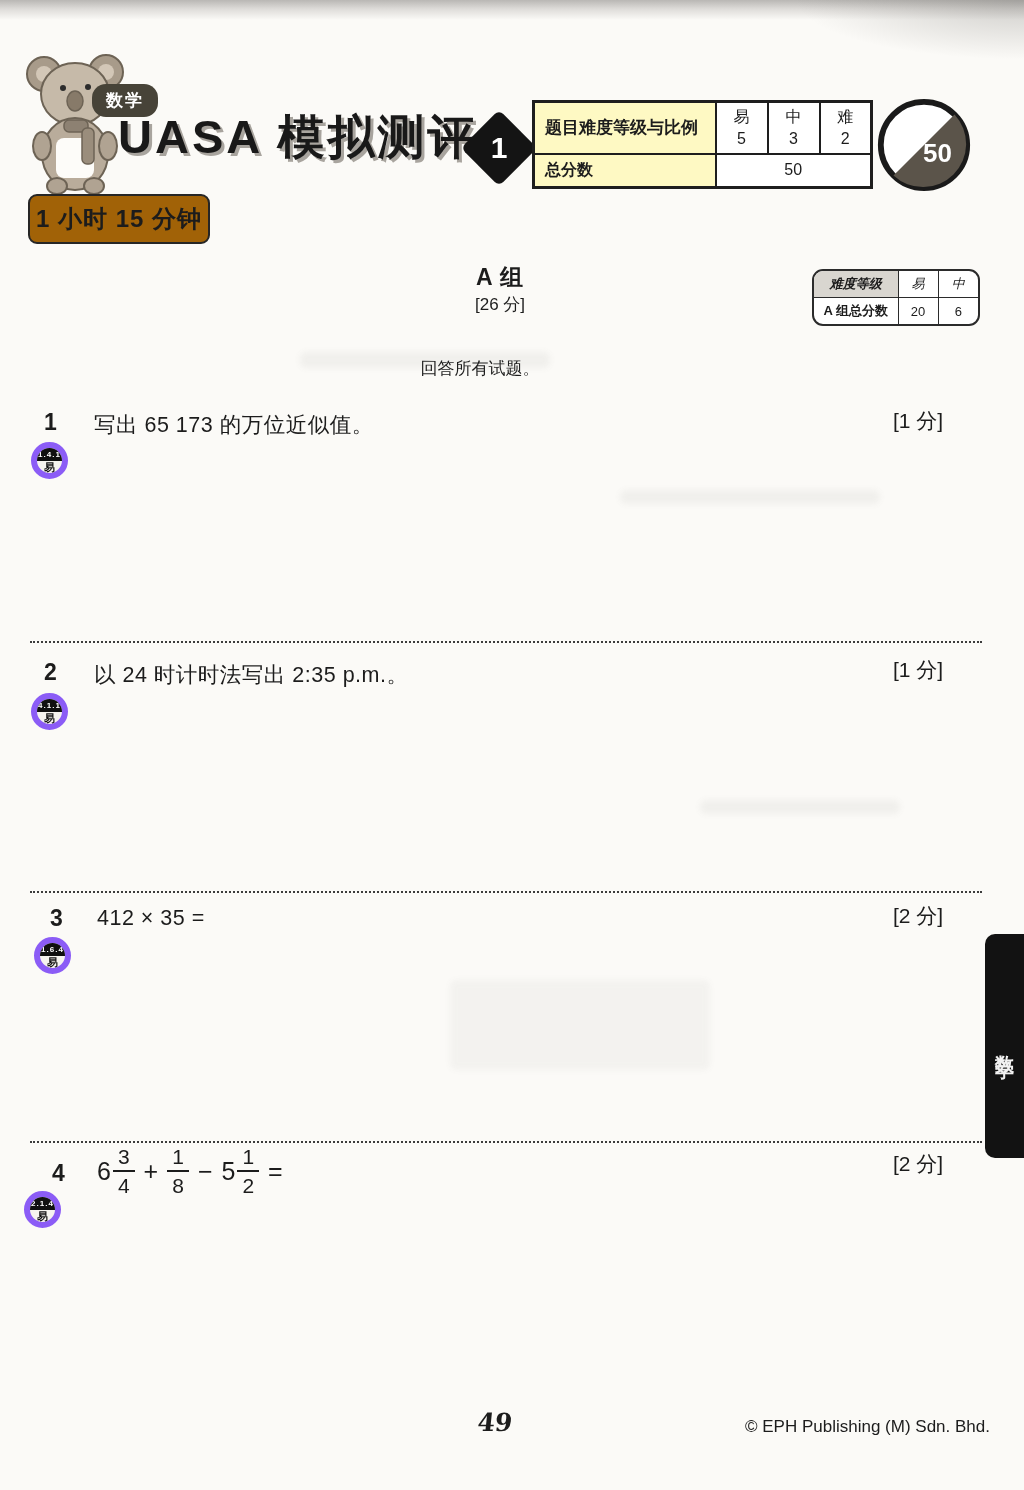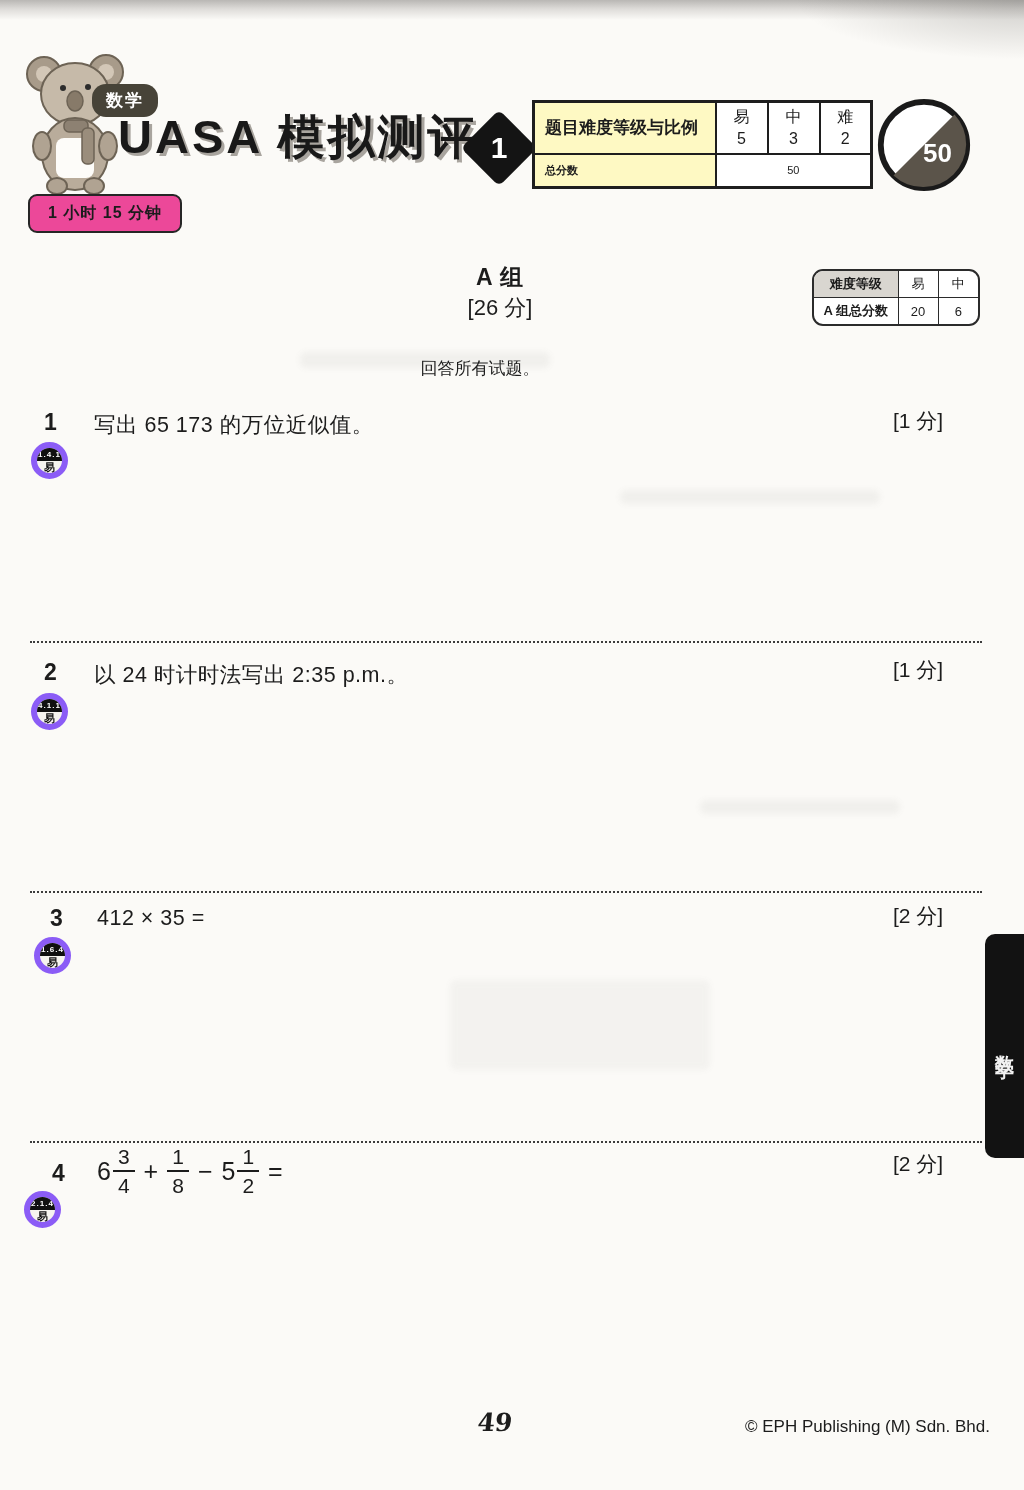--- a/index.html
+++ b/index.html
@@ -29,42 +29,42 @@
   .title-diamond span { position:absolute; inset:0; transform:rotate(-45deg);
     display:flex; align-items:center; justify-content:center; color:#fff; font-size:30px; font-weight:bold; }
 
   .diff-table { position:absolute; left:532px; top:100px; border-collapse:collapse;
     border:3px solid #1e1e1e; background:#fff; }
   .diff-table td { border:2px solid #1e1e1e; text-align:center; vertical-align:middle;
     font-size:16px; padding:2px 6px; }
   .diff-table .label-cell { background:#fef9c3; font-weight:bold; text-align:left; width:182px;
     padding-left:10px; font-size:17px; }
   .diff-table .lvl { width:52px; height:52px; line-height:1.35; }
-  .diff-table .total-row td { height:34px; font-size:11px; }
+  .diff-table .total-row td { height:34px; font-size:16px; }
 
   .score-circle { position:absolute; left:876px; top:97px; }
 
   .timer-box { position:absolute; left:28px; top:194px; border:2.5px solid #262626;
-    border-radius:9px; padding:7px 18px; font-size:16px; font-weight:bold; background:#ec4899;
+    border-radius:9px; padding:7px 6px; font-size:24px; font-weight:bold; background:#a16207;
     letter-spacing:1px; }
 
   
   .section-title { position:absolute; top:262px; left:0; width:1000px; text-align:center;
     font-size:23px; font-weight:bold; letter-spacing:1px; }
-  .section-marks { position:absolute; top:293px; left:0; width:1000px; text-align:center; font-size:22px; }
+  .section-marks { position:absolute; top:293px; left:0; width:1000px; text-align:center; font-size:17px; }
   .instruction { position:absolute; top:357px; left:0; width:960px; text-align:center; font-size:17px; }
   .summary-wrap { position:absolute; left:812px; top:269px; border:2.5px solid #2b2b2b;
     border-radius:11px; overflow:hidden; background:#fff; }
   .summary-wrap table { border-collapse:collapse; }
   .summary-wrap td { border:1.8px solid #2b2b2b; font-size:13px; text-align:center; padding:4px 6px; }
   .summary-wrap tr td:first-child { font-weight:bold; width:84px; }
   .summary-wrap tr:first-child td:first-child { background:#d9d6d0; }
   .summary-wrap td.val { width:40px; }
   .summary-wrap table tr td { border-top:none; }
-  .summary-wrap table tr:first-child td { border-top:none; }
+  .summary-wrap table tr:first-child td { border-top:none;font-style:italic; }
   .summary-wrap table td:first-child { border-left:none; }
   .summary-wrap table td:last-child { border-right:none; }
   .summary-wrap table tr:last-child td { border-bottom:none; }
 
   
   .q-number { position:absolute; font-size:23px; font-weight:bold; }
   .q-text { position:absolute; font-size:21.5px; letter-spacing:.5px; }
   .q-marks { position:absolute; left:893px; font-size:21px; }
   .badge { position:absolute; width:37px; height:37px; border-radius:50%;
     border:6px solid #8b5cf6; overflow:hidden; background:#f6f4ef; }

